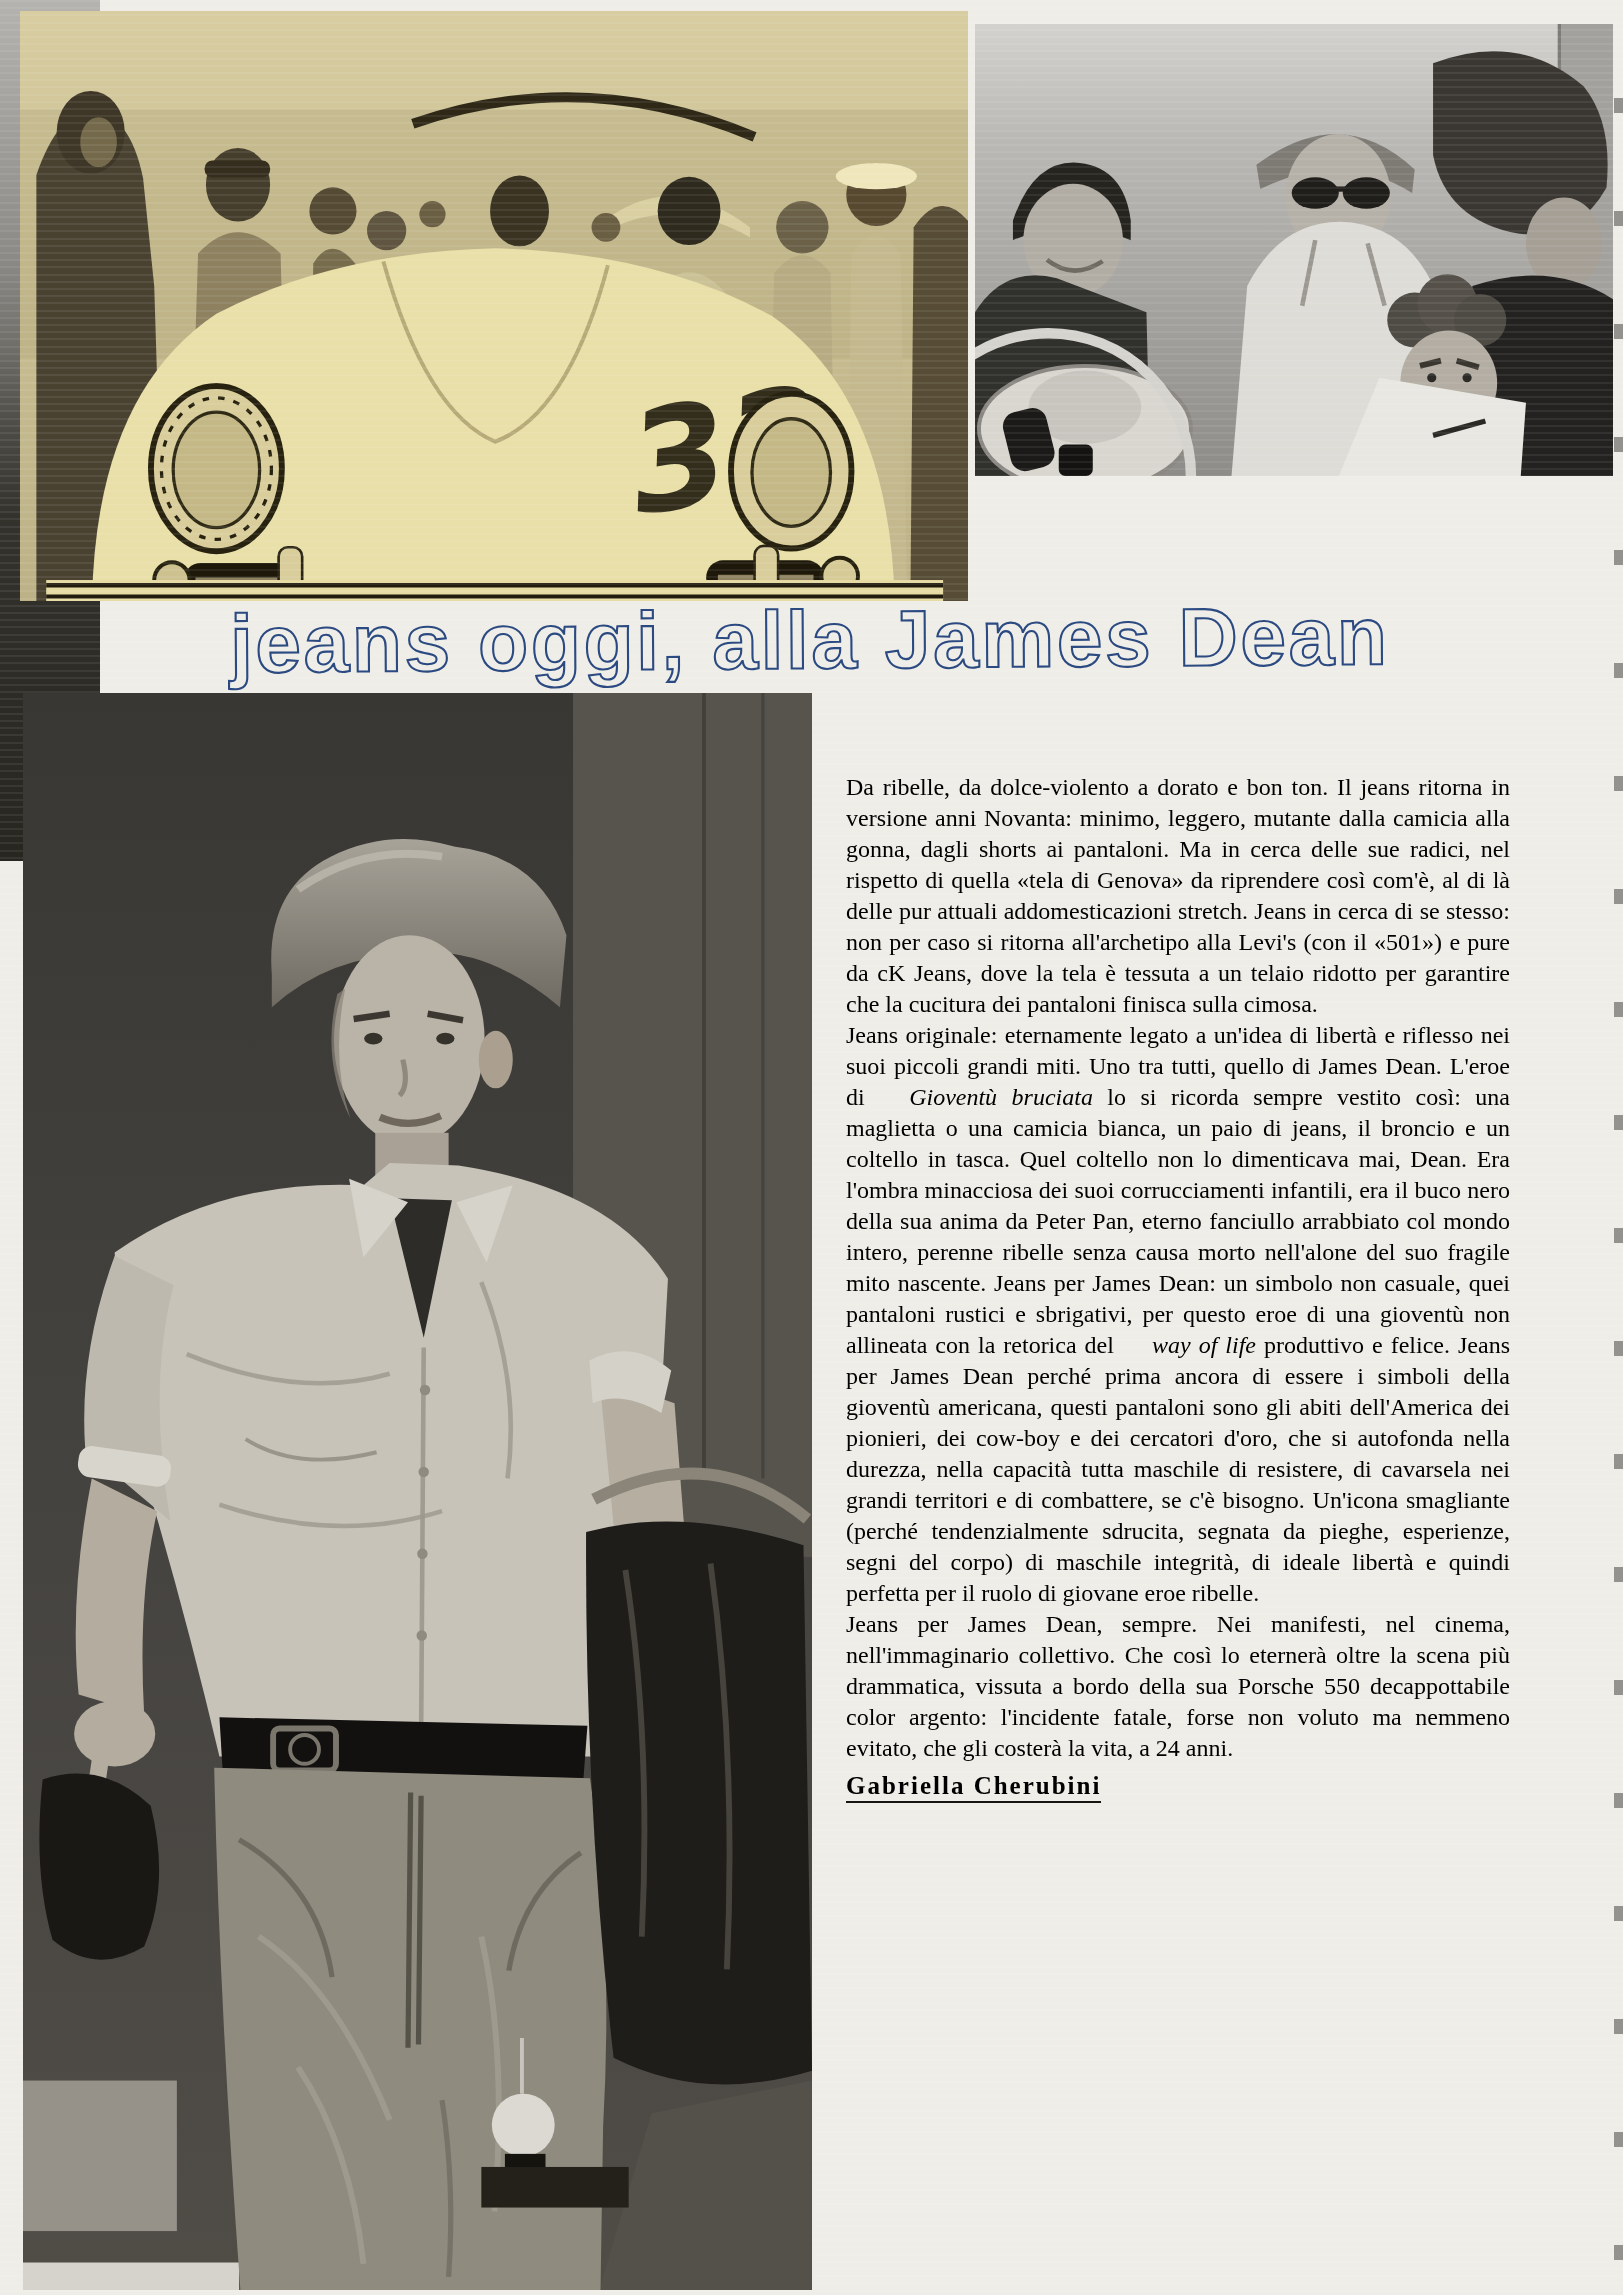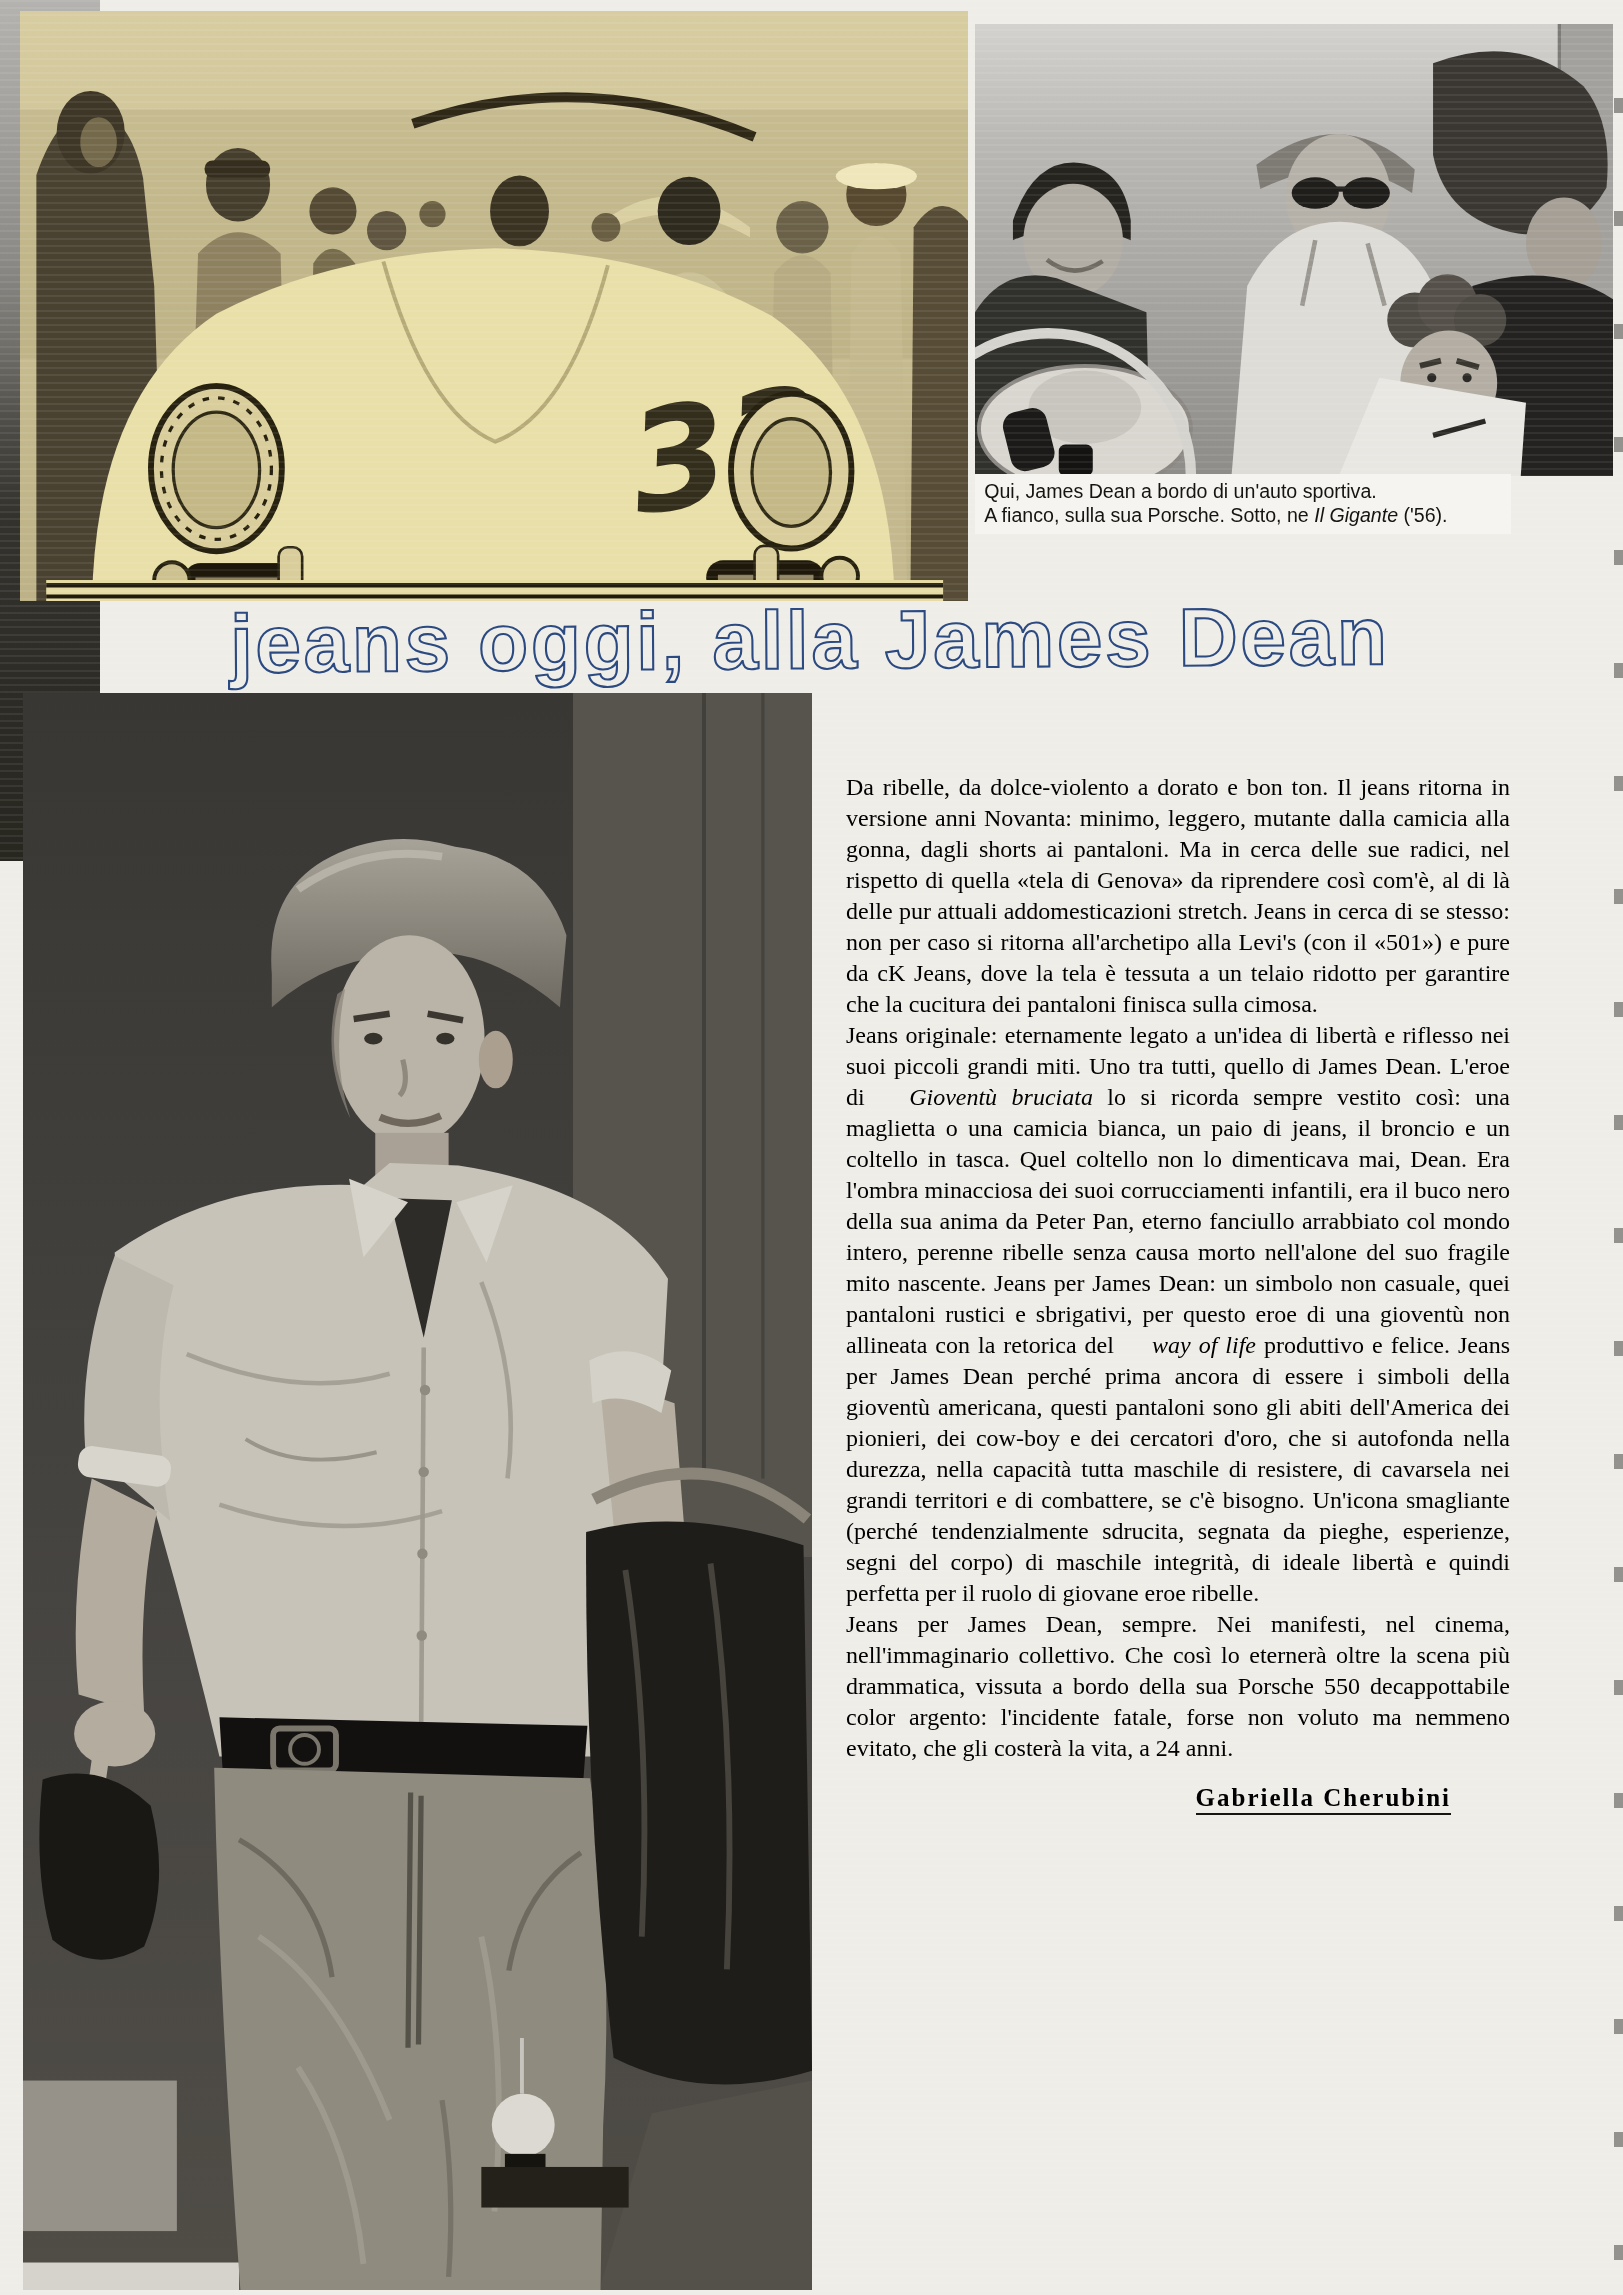--- a/index.html
+++ b/index.html
@@ -40,21 +40,21 @@
   }
   
   .article{
     position:absolute; left:846px; top:772px; width:664px;
     font-size:24px; line-height:31px; color:#000000;
     text-align:justify;
   }
   .article p{margin:0;}
   .article .it{font-style:italic;margin-left:30px;}
   .byline{
-    margin-top:18px; text-align:right; padding-right:59px;
+    margin-top:6px; text-align:left; padding-right:59px;
     font-weight:bold; font-size:25px; letter-spacing:2px;
   }
   .byline span{border-bottom:2.6px solid #171511; padding-bottom:2px;}
 </style>
 </head>
 <body>
 
 <div class="page">
 
   <div class="photo photo-race">
@@ -164,24 +164,20 @@
         <ellipse cx="168" cy="585" rx="86" ry="56" fill="#c8c5bf"></ellipse>
         <circle cx="112" cy="690" r="218" fill="none" stroke="#d5d3ce" stroke-width="16"></circle>
         <rect x="38" y="598" width="68" height="92" rx="22" fill="#1b1a18" transform="rotate(-14 38 598)"></rect>
         <rect x="128" y="642" width="52" height="48" rx="10" fill="#141312"></rect>
       </g>
     </svg>
   </div>
 
   <div class="photo-sea"></div>
 
-  <div class="caption-box">
-      <div><span>Qui, James Dean a bordo di un'auto sportiva.</span></div>
-      <div><span>A fianco, sulla sua Porsche. Sotto, ne </span><span class="it">Il Gigante</span><span> ('56).</span></div>
-    </div>
 
   <h1 class="headline">jeans oggi, alla James Dean</h1>
 
   <div class="photo photo-main">
     <svg viewBox="0 0 1205 2440" preserveAspectRatio="none">
       <defs>
         <linearGradient id="wall" x1="0" y1="0" x2="0" y2="1">
           <stop offset="0" stop-color="#393733"></stop>
             <stop offset=".5" stop-color="#454340"></stop>
             <stop offset="1" stop-color="#504d47"></stop>

